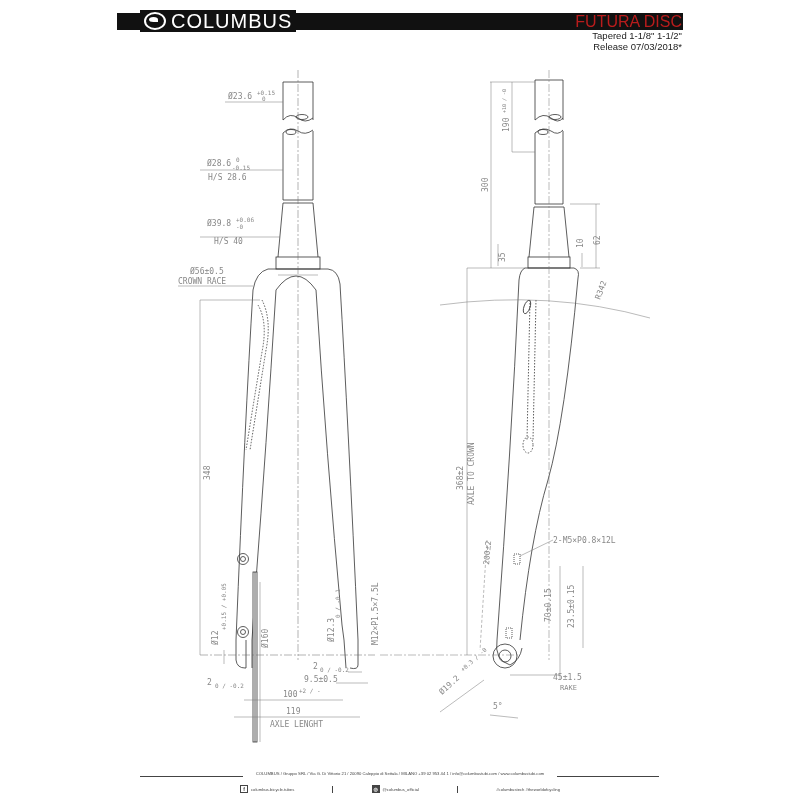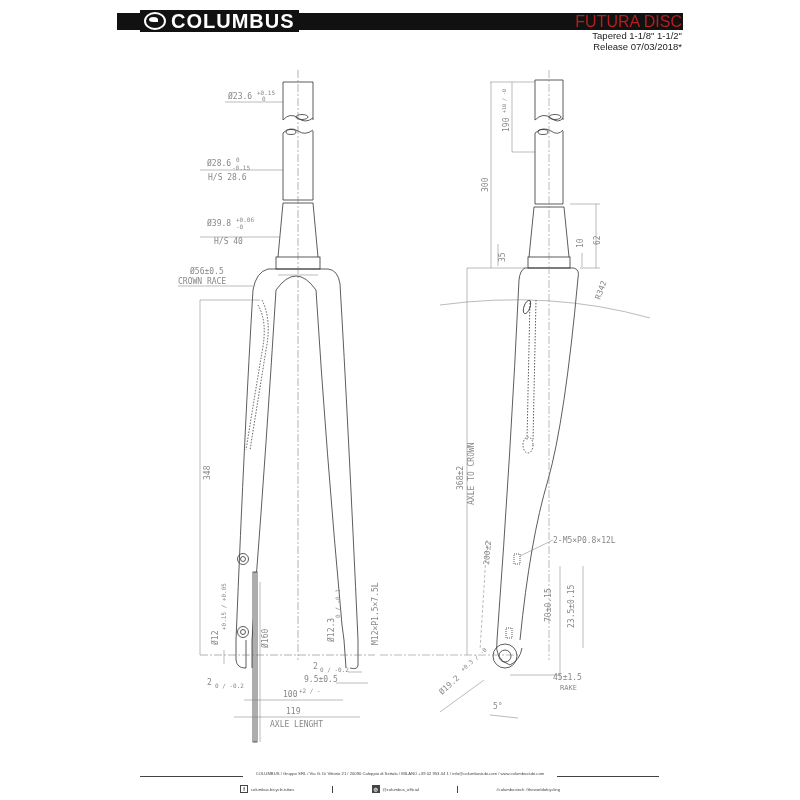--- a/index.html
+++ b/index.html
@@ -1,18 +1,18 @@
 <!DOCTYPE html>
 <html><head>
 <meta charset="utf-8">
 <style>
   html, body { margin:0; padding:0; background:#ffffff; }
   body { width:800px; height:800px; position:relative; overflow:hidden; font-family:"Liberation Sans", sans-serif; }
   .header-bar { position:absolute; left:117px; top:13px; width:566px; height:17px; background:#111; }
-  .logo { position:absolute; left:140px; top:10px; height:22px; display:flex; align-items:center; color:#fff; font-weight:bold; font-size:20px; letter-spacing:1px; background:#111; padding:0 4px; }
+  .logo { position:absolute; left:140px; top:10px; height:22px; display:flex; align-items:center; color:#fff; font-weight:normal; font-size:20px; letter-spacing:1px; background:#111; padding:0 4px; }
   .logo-icon { width:18px; height:14px; border:2px solid #fff; border-radius:50%; margin-right:5px; position:relative; background:#111; }
   .logo-icon::after { content:""; position:absolute; left:3px; top:3px; width:9px; height:5px; border-radius:50% 50% 0 50%; background:#fff; }
   .model-title { position:absolute; right:118px; top:13px; color:#b91c1c; font-size:16px; line-height:18px; font-family:Liberation Sans, sans-serif; }
   .subtitle { position:absolute; right:118px; top:30px; font-size:9.5px; line-height:11px; color:#222; text-align:right; }
   svg.drawing { position:absolute; left:0; top:0; }
   .dim { font-family:"DejaVu Sans Mono", monospace; font-size:8px; fill:#888; }
   .footer-line { position:absolute; top:776px; height:1px; background:#444; }
   .footer-text { position:absolute; top:771px; left:240px; width:320px; text-align:center; font-size:4.2px; color:#444; white-space:nowrap; }
   .footer-social { position:absolute; top:785px; left:240px; width:320px; display:flex; justify-content:space-between; align-items:center; font-size:4.2px; color:#444; }
   .social-item { display:flex; align-items:center; gap:3px; }

